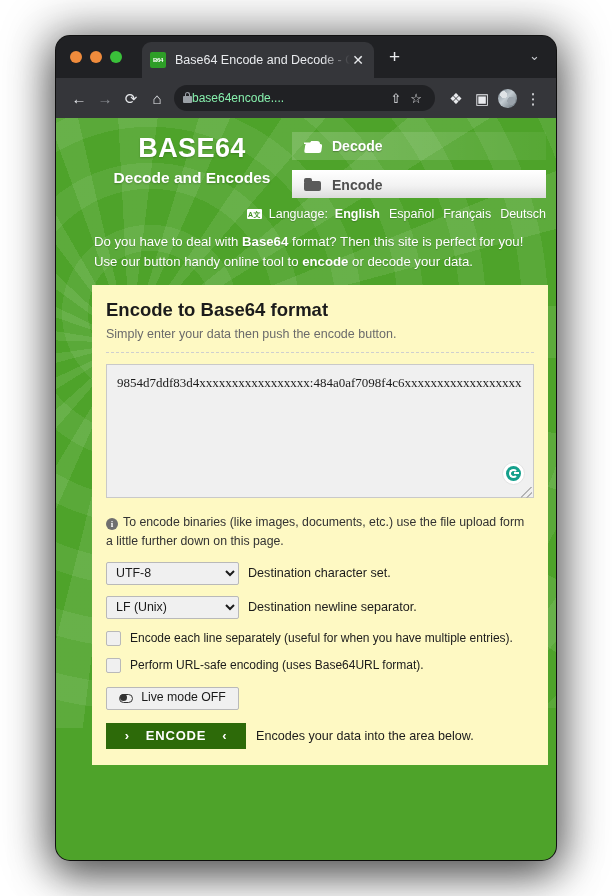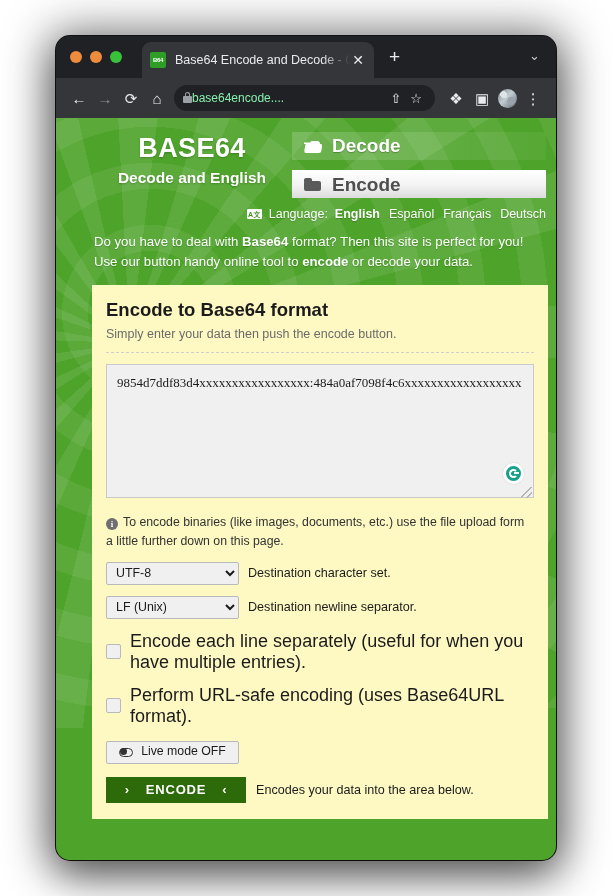--- a/index.html
+++ b/index.html
@@ -275,21 +275,21 @@
     flex: 1 1 auto;
     padding-right: 2px;
   }
   .mode-tab {
     height: 28px;
     display: flex;
     align-items: center;
     padding-left: 12px;
     box-sizing: border-box;
     cursor: pointer;
-    font-size: 19px;
+    font-size: 14px;
     font-weight: bold;
   }
   .mode-tab.inactive {
     background: linear-gradient(to right, rgba(255,255,255,0.18), rgba(255,255,255,0.05));
     color: #ffffff;
     text-shadow: 0 1px 1px rgba(0,0,0,0.25);
   }
   .mode-tab.active {
     background: linear-gradient(to bottom, #ffffff 0%, #f2f2f2 55%, #dcdcdc 100%);
     color: #4f4f4f;
@@ -519,23 +519,23 @@
     color: #1b1b1b;
     padding-left: 5px;
     box-sizing: border-box;
     margin-right: 9px;
     cursor: pointer;
   }
 
   
   .chk-row {
     display: flex;
-    align-items: center;
+    align-items: flex-start;
     margin-top: 12px;
-    font-size: 18px;
+    font-size: 12px;
     color: #1b1b1b;
   }
   .chk-box {
     width: 13px;
     height: 13px;
     flex: 0 0 auto;
     background: #f0f0f0;
     border: 1px solid #b9b9b9;
     border-radius: 2px;
     margin-right: 9px;
@@ -658,21 +658,21 @@
       <div id="avatar"></div>
       <div class="tbicon">⋮</div>
     </div>
 
     <div id="viewport">
       <div id="page">
 
         <div id="site-header">
           <div id="brand">
             <div id="brand-title">BASE64</div>
-            <div id="brand-sub">Decode and English</div>
+            <div id="brand-sub">Decode and Encodes</div>
           </div>
 
           <div id="mode-tabs">
             <div class="mode-tab inactive">
               <span class="folder open"></span>
               <span>Decode</span>
             </div>
             <div class="mode-tab active">
               <span class="folder closed"></span>
               <span>Encode</span>

